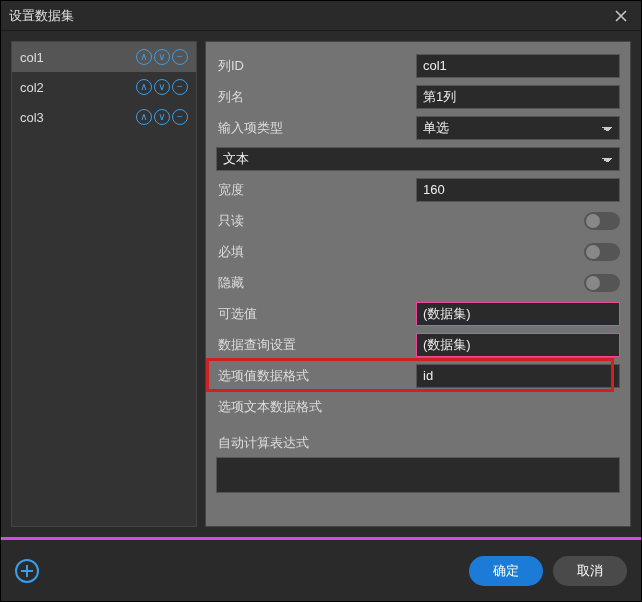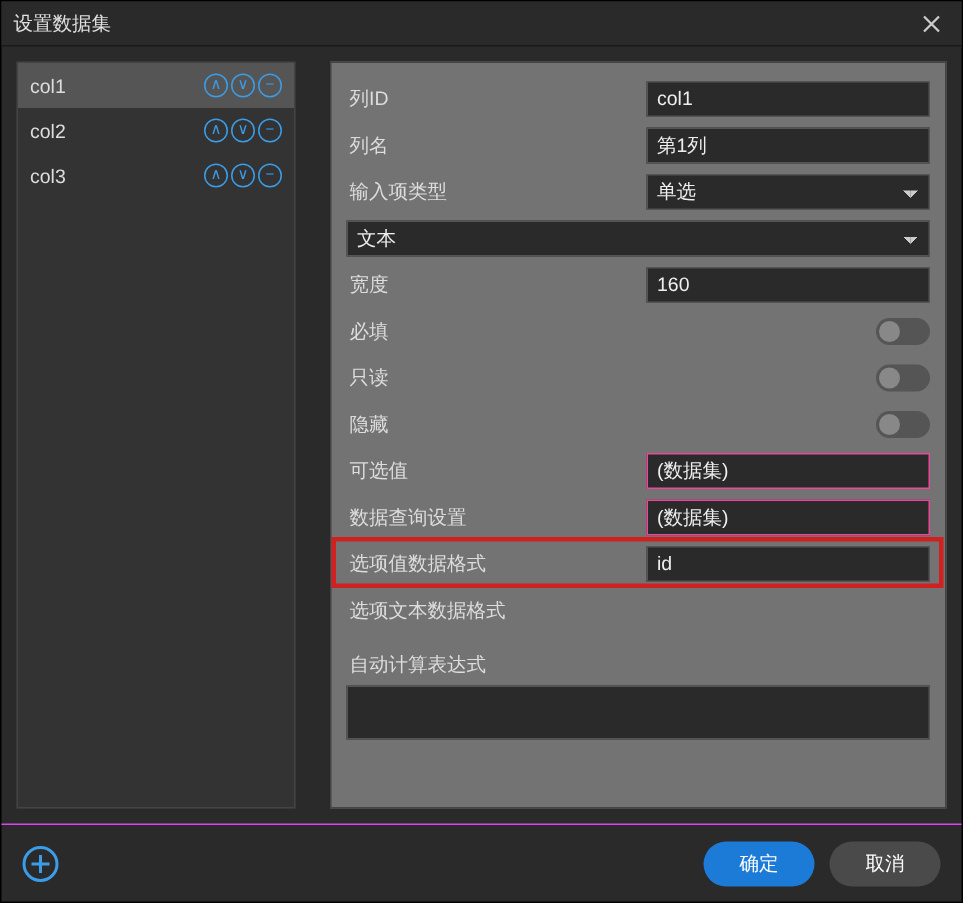--- a/index.html
+++ b/index.html
@@ -31,21 +31,21 @@
 .titlebar .title { flex: 1; color: #e0e0e0; font-size: 13px; }
 .titlebar .close {
   width: 24px; height: 24px;
   display: flex; align-items: center; justify-content: center;
   color: #ccc; cursor: pointer; font-size: 16px;
 }
 .body {
   flex: 1;
   display: flex;
   padding: 10px;
-  gap: 23px;
+  gap: 8px;
 }
 .sidebar {
   width: 186px;
   background: #333;
   border: 1px solid #444;
   display: flex;
   flex-direction: column;
 }
 .col-item {
   height: 30px;
@@ -133,22 +133,22 @@
   background: #2a2a2a;
   border: 1px solid #555;
   margin-top: 4px;
 }
 .highlight-box {
   position: absolute;
   border: 3px solid #d02020;
   pointer-events: none;
 }
 .footer {
-  height: 52px;
-  border-top: 1px solid #d946ef;
+  height: 64px;
+  border-top: 3px solid #d946ef;
   display: flex;
   align-items: center;
   padding: 0 14px;
 }
 .add-btn {
   width: 24px; height: 24px;
   border: 2px solid #3b9de8;
   border-radius: 50%;
   display: flex; align-items: center; justify-content: center;
   color: #3b9de8; font-size: 18px; line-height: 1;
@@ -224,27 +224,27 @@
         <div class="field"><select><option>单选</option></select></div>
       </div>
       <div class="form-row">
         <div class="field"><select><option>文本</option></select></div>
       </div>
       <div class="form-row">
         <div class="label">宽度</div>
         <div class="field"><input type="text" value="160" style=""></div>
       </div>
       <div class="form-row">
-        <div class="label">必填</div>
+        <div class="label">只读</div>
         <div class="field" style="display:flex;">
             <div class="toggle"></div>
           </div>
       </div>
       <div class="form-row">
-        <div class="label">只读</div>
+        <div class="label">必填</div>
         <div class="field" style="display:flex;">
             <div class="toggle"></div>
           </div>
       </div>
       <div class="form-row">
         <div class="label">隐藏</div>
         <div class="field" style="display:flex;">
             <div class="toggle"></div>
           </div>
       </div>

